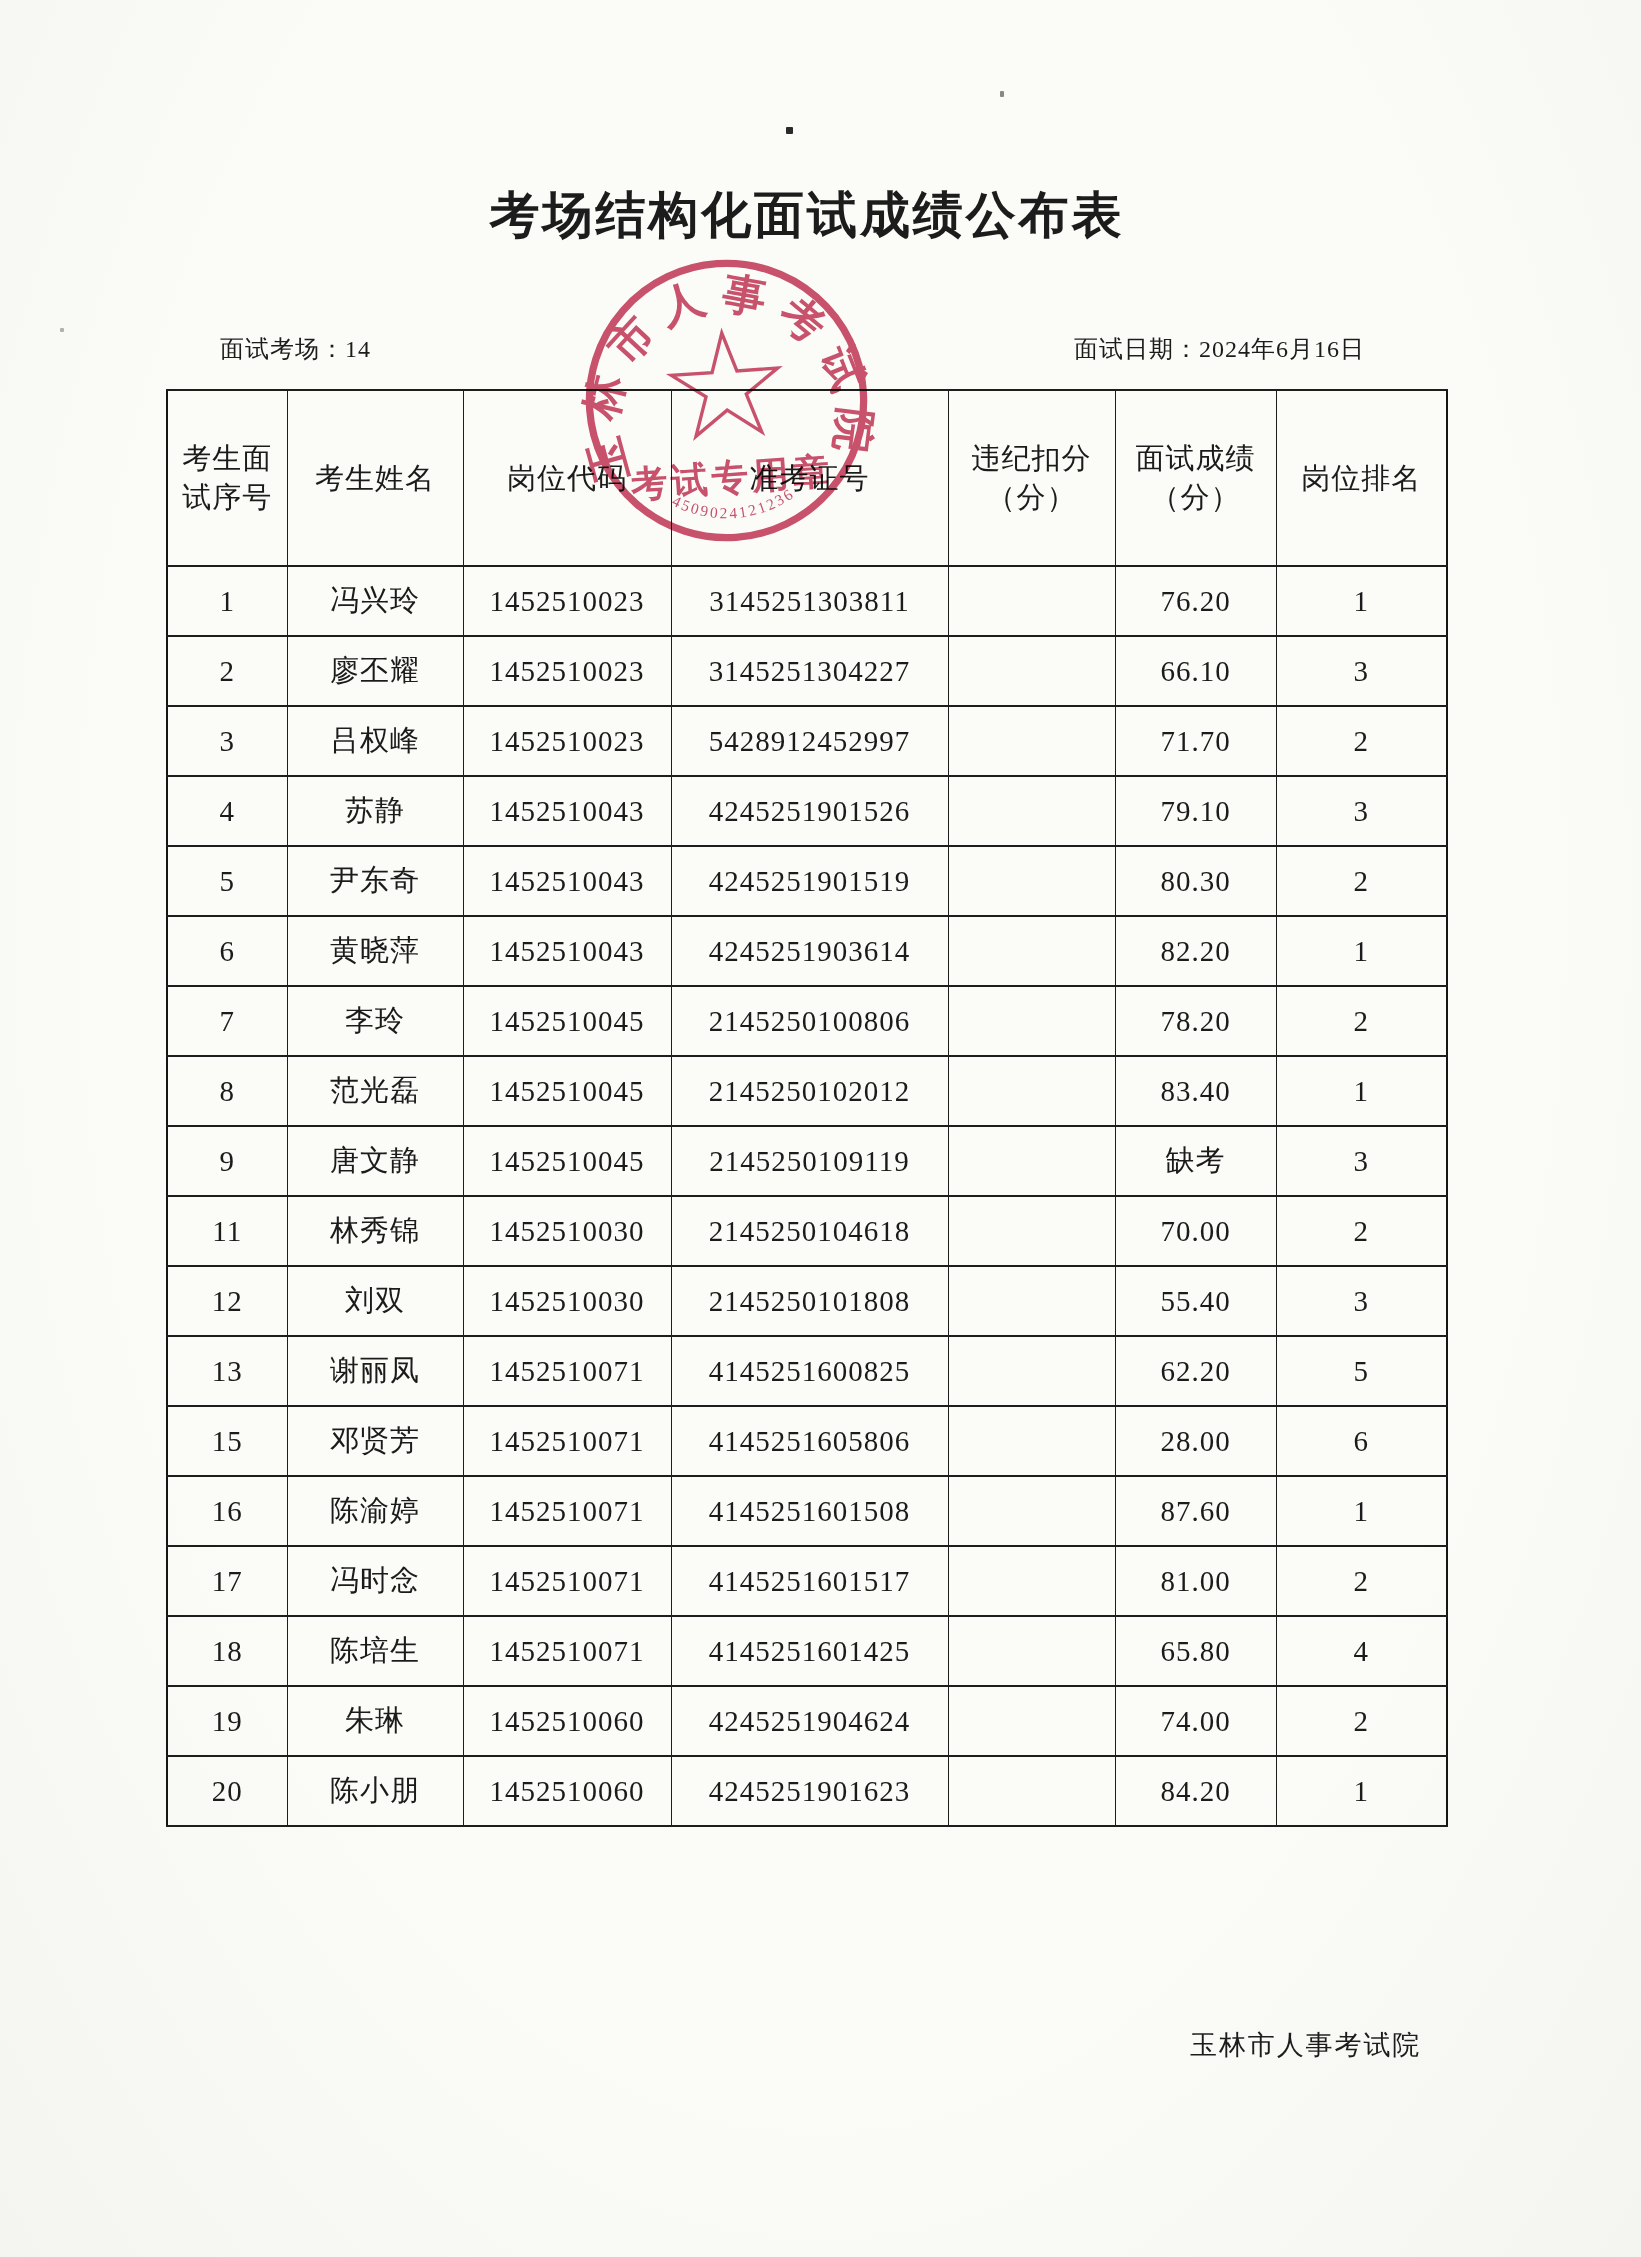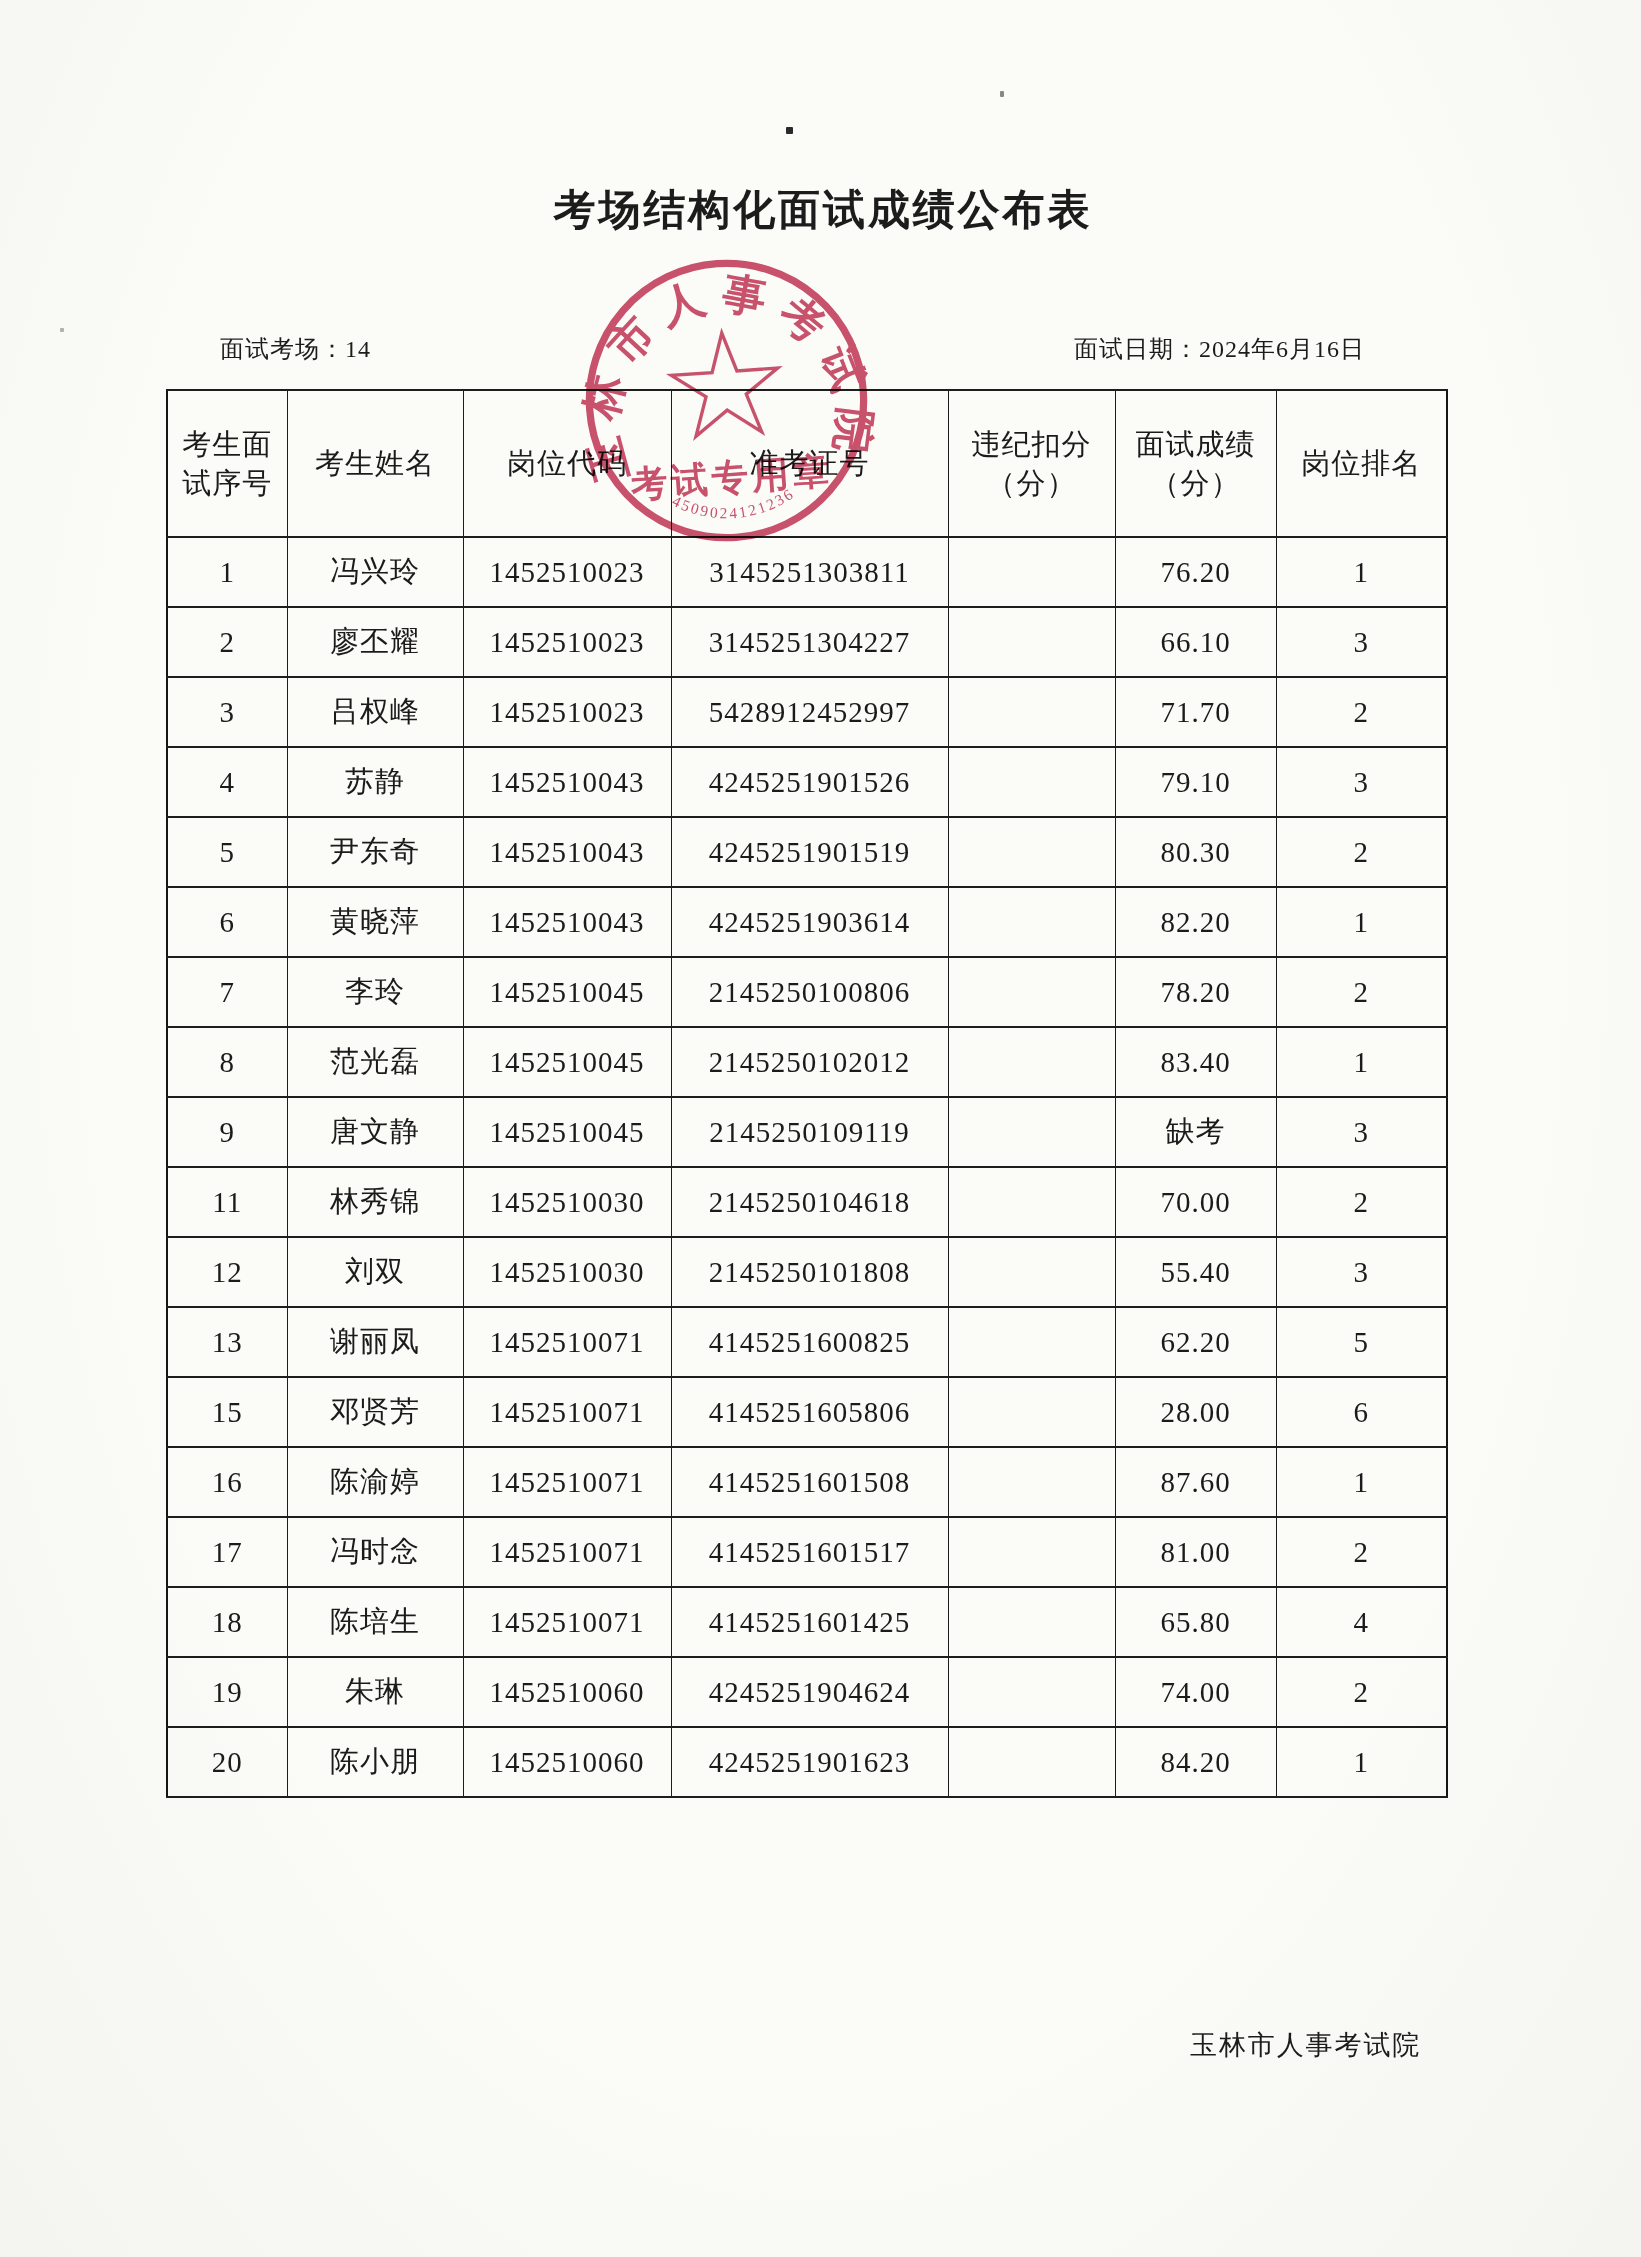--- a/index.html
+++ b/index.html
@@ -14,40 +14,40 @@
   .paper-shade {
     position:absolute; inset:0;
     background:
       radial-gradient(ellipse at 50% 40%, rgba(255,255,255,0) 60%, rgba(180,180,175,0.10) 100%);
     pointer-events:none;
   }
   .scan-speck { position:absolute; background:#2a2a2a; border-radius:1px; }
 
   .doc-title {
     position:absolute; top:182px; left:0; width:1614px;
-    text-align:center; font-size:42px; font-weight:bold; letter-spacing:2.9px;margin-left:16px;
+    text-align:center; font-size:50px; font-weight:bold; letter-spacing:2.9px;
   }
   .info-left  { position:absolute; top:333px; left:220px;  font-size:24px; letter-spacing:1px; }
   .info-right { position:absolute; top:333px; right:276px; font-size:24px; letter-spacing:1px; }
 
   table.score-table {
     position:absolute; left:166px; top:389px; width:1279px;
     border-collapse:collapse; table-layout:fixed;
     background:transparent;
   }
   .score-table th, .score-table td {
     border:2.9px solid #1d1d1d;
     border-left-width:1.9px; border-right-width:1.9px;
     text-align:center; vertical-align:middle;
     padding:0; overflow:hidden;
     font-size:29px; font-weight:normal;
     color:#1b1b1b;
   }
   .score-table { border:2.9px solid #151515; }
-  .score-table thead tr { height:147px; }
+  .score-table thead tr { height:176px; }
   .score-table tbody tr { height:70px; }
   .score-table th div { line-height:39px; letter-spacing:1px; }
   .score-table td { letter-spacing:1px; }
 
   .doc-footer {
     position:absolute; top:2027px; left:1190px;
     font-size:27px; letter-spacing:1.9px;
   }
 
   .stamp {

